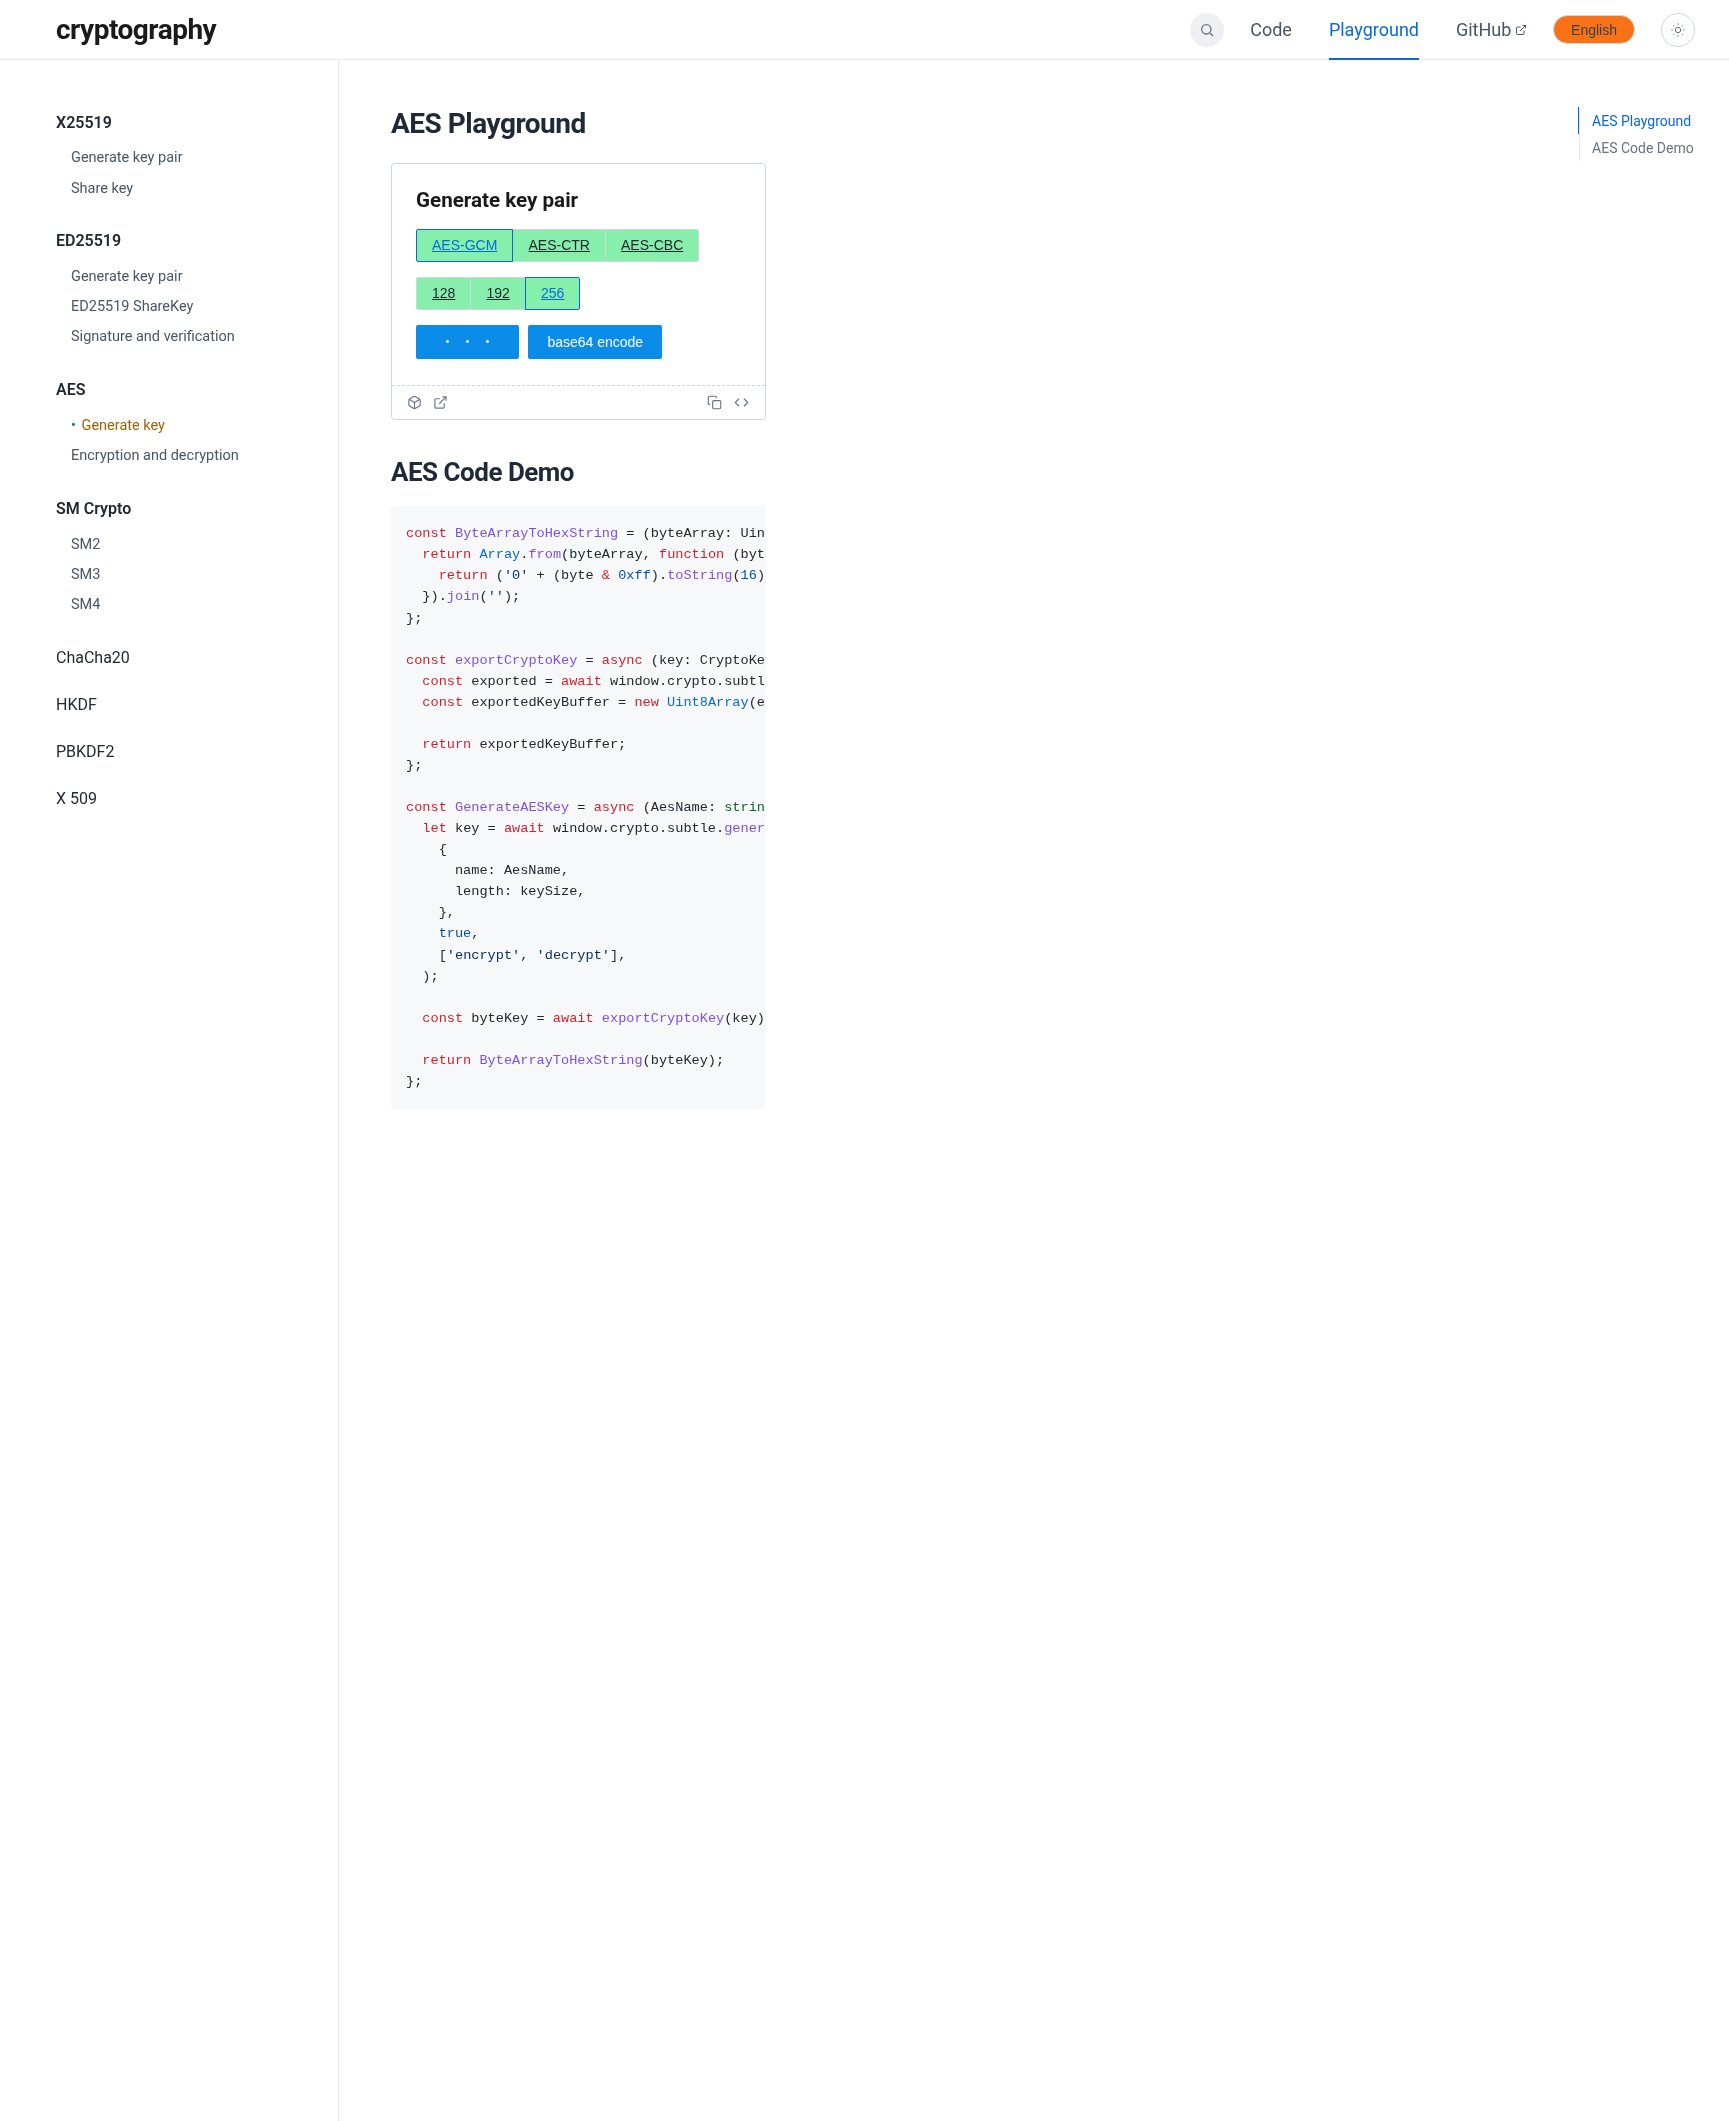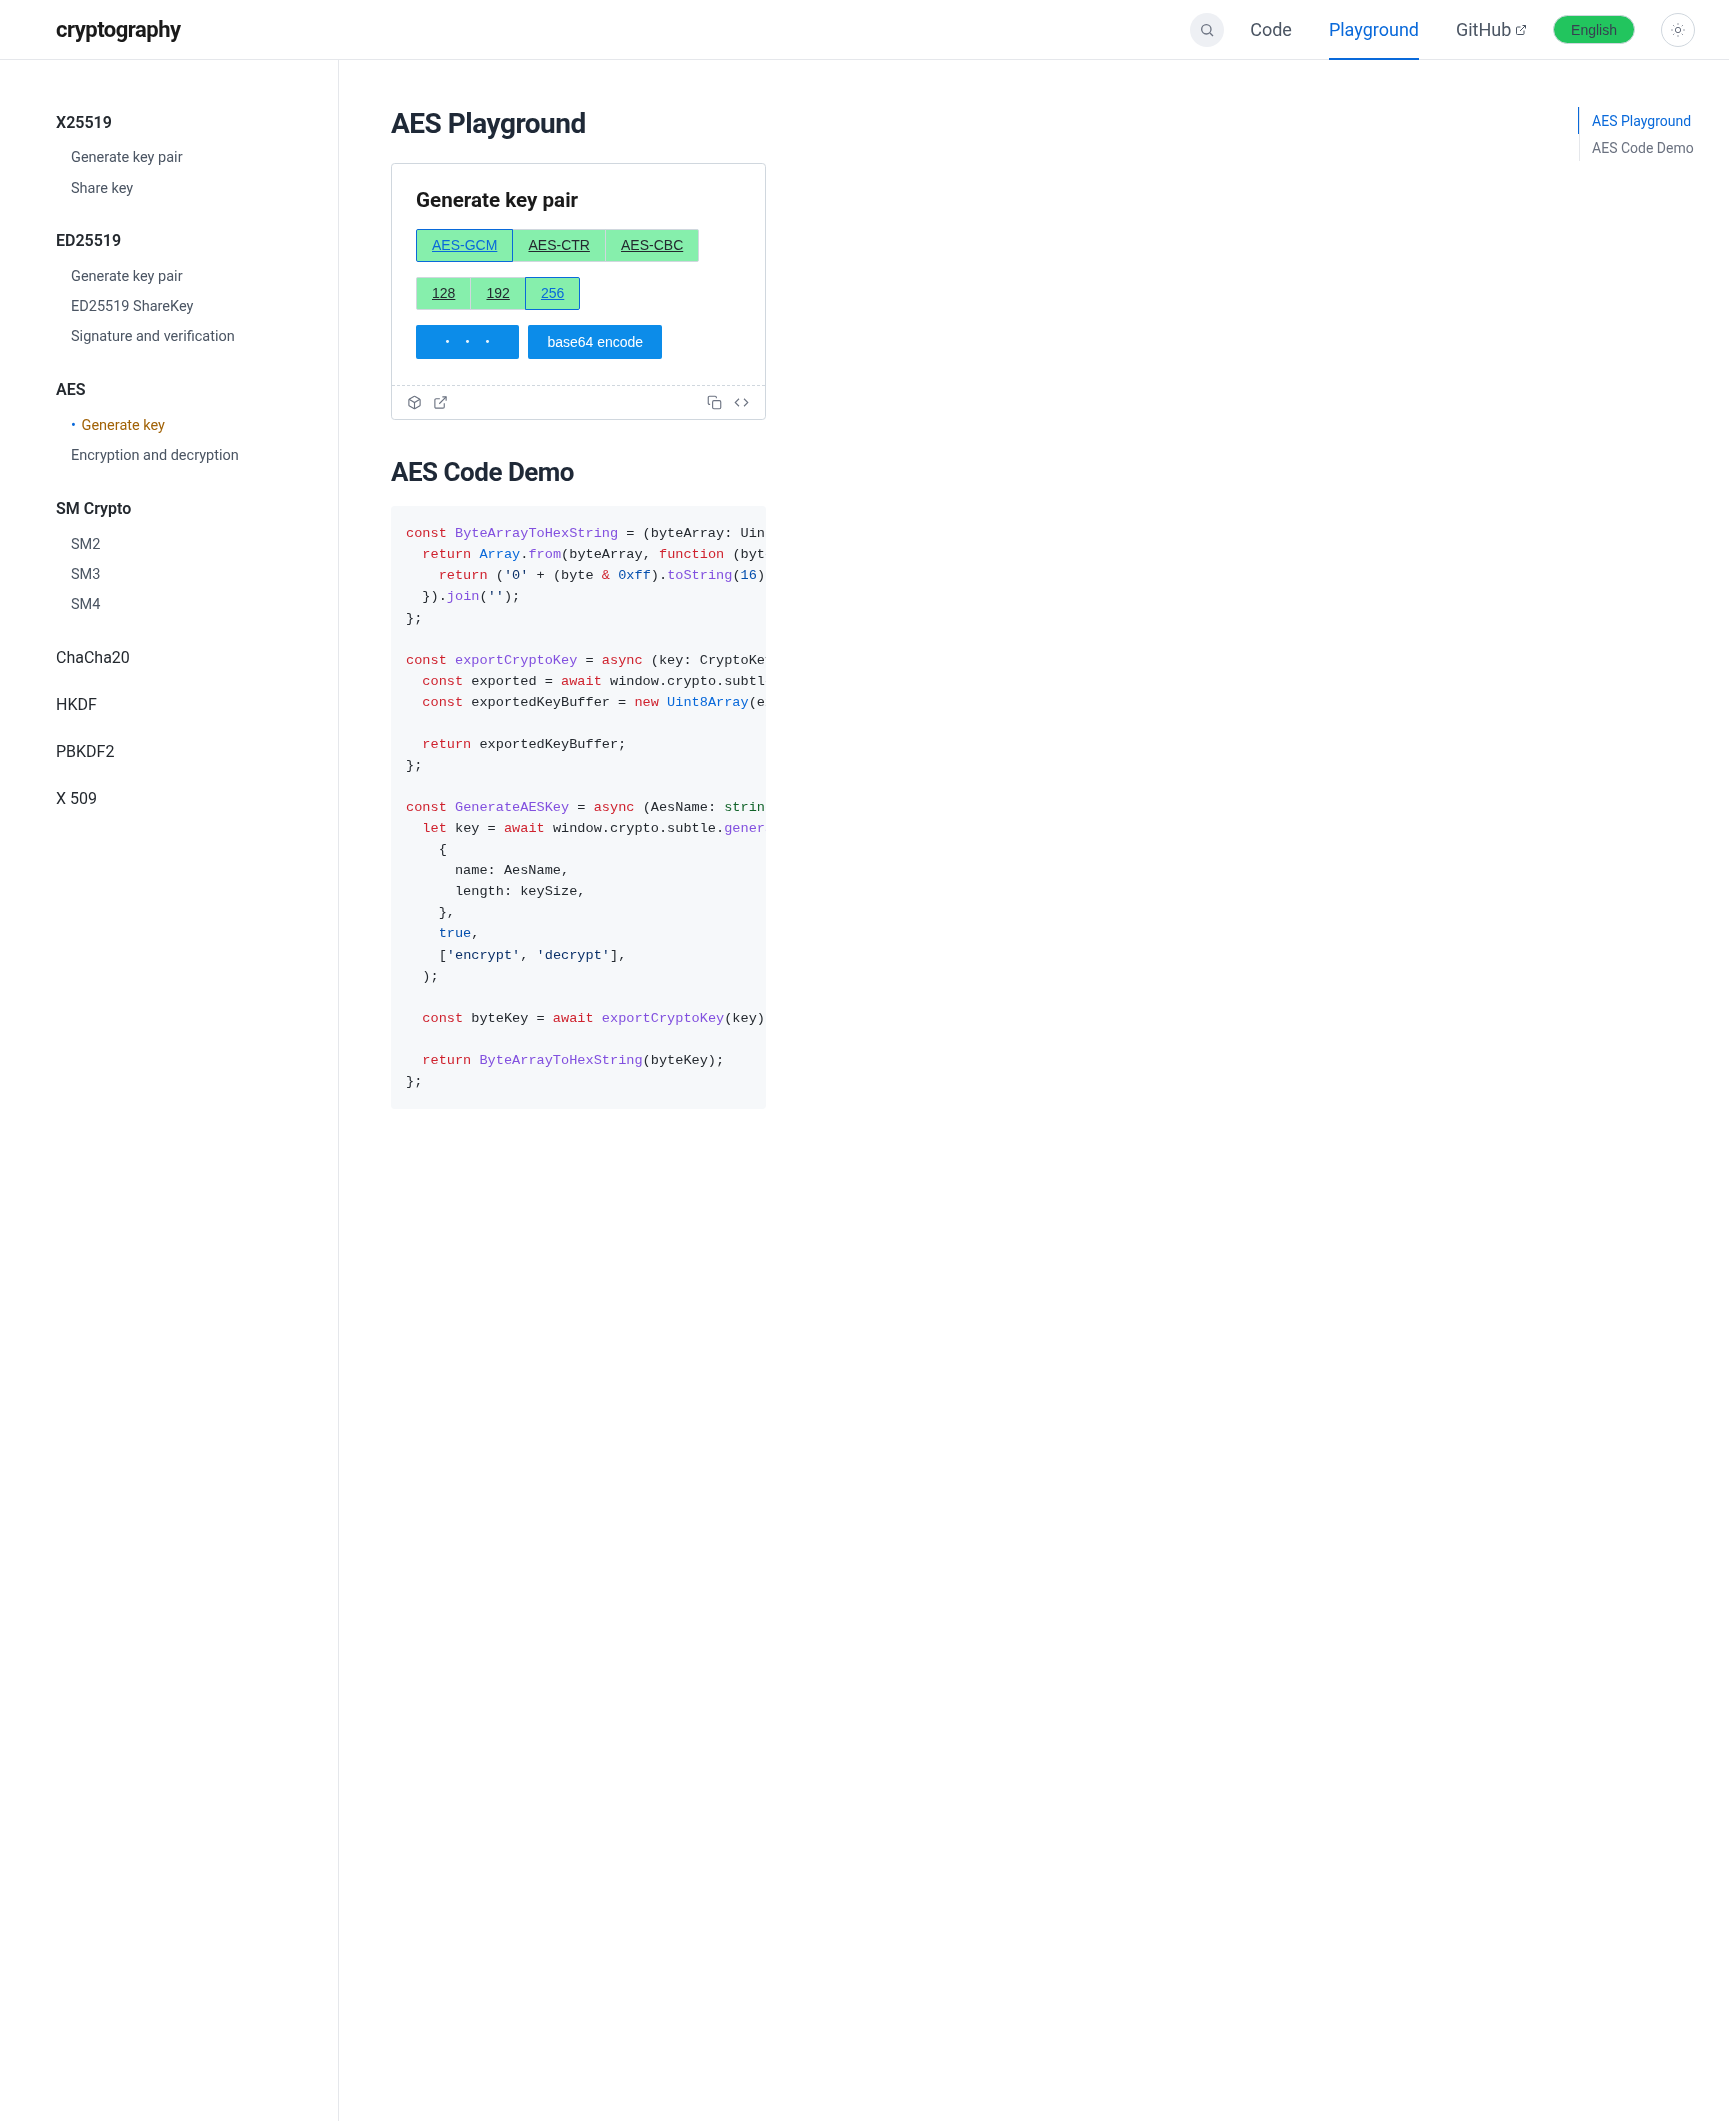--- a/index.html
+++ b/index.html
@@ -1,27 +1,27 @@
 <!DOCTYPE html>
 <html style="font-size:15px"><head>
 <meta charset="utf-8">
 <style>
 * { margin: 0; padding: 0; box-sizing: border-box; }
 body { font-family: -apple-system, BlinkMacSystemFont, "Segoe UI", Roboto, sans-serif; color: #1a1a1a; background: #fff; }
 .header { display: flex; align-items: center; justify-content: space-between; height: 60px; border-bottom: 0.9px solid #e5e7eb; padding: 0 34px 0 56px; }
 .header-left { display: flex; align-items: center; gap: 22.5px; }
-.brand { font-size: 22px; font-weight: 700; letter-spacing: -0.5px; }
+.brand { font-size: 28px; font-weight: 700; letter-spacing: -0.5px; }
 .header-right { display: flex; align-items: center; gap: 26px; }
 .search-btn { width: 34px; height: 34px; border-radius: 50%; background: #eef0f4; border: none; display: flex; align-items: center; justify-content: center; cursor: pointer; }
 .nav-links { display: flex; align-items: center; gap: 37px; }
 .nav-link { font-size: 18px; color: #4b5563; text-decoration: none; padding: 0; height: 60px; display: flex; align-items: center; position: relative; cursor: pointer; }
 .nav-link.active { color: #0969da; }
 .nav-link.active::after { content: ''; position: absolute; bottom: 0; left: 0; right: 0; height: 1.9px; background: #0969da; }
 .nav-link svg { margin-left: 3.7px; }
-.lang-pill { border: 0.9px solid #d0d7de; border-radius: 19px; padding: 5.6px 17px; font-size: 14px; color: #374151; background: #22c55e; cursor: pointer; }
+.lang-pill { border: 0.9px solid #d0d7de; border-radius: 19px; padding: 5.6px 17px; font-size: 14px; color: #374151; background: #f97316; cursor: pointer; }
 .theme-btn { width: 34px; height: 34px; border-radius: 50%; border: 0.9px solid #d0d7de; background: #fff; display: flex; align-items: center; justify-content: center; cursor: pointer; }
 .layout-wrap { display: flex; }
 .sidebar { width: 339px; border-right: 0.9px solid #e5e7eb; overflow-y: auto; padding: 47px 0 37px 56px; height: calc(100vh - 60px); position: relative; }
 .sidebar::-webkit-scrollbar { width: 7.5px; }
 .sidebar::-webkit-scrollbar-thumb { background: #9ca3af; border-radius: 3.7px; }
 .side-group { margin-bottom: 22.5px; }
 .side-head { font-weight: 600; font-size: 16px; color: #24292f; padding: 5.6px 0; cursor: pointer; margin-bottom: 5.6px; }
 .side-head.leaf { font-weight: 400; font-size: 16px; color: #24292f; }
 .side-sub { padding: 6.6px 0 6.6px 15px; font-size: 14.5px; color: #4b5563; cursor: pointer; display: flex; align-items: center; }
 .side-sub.active { color: #a16207; text-align: center; }

